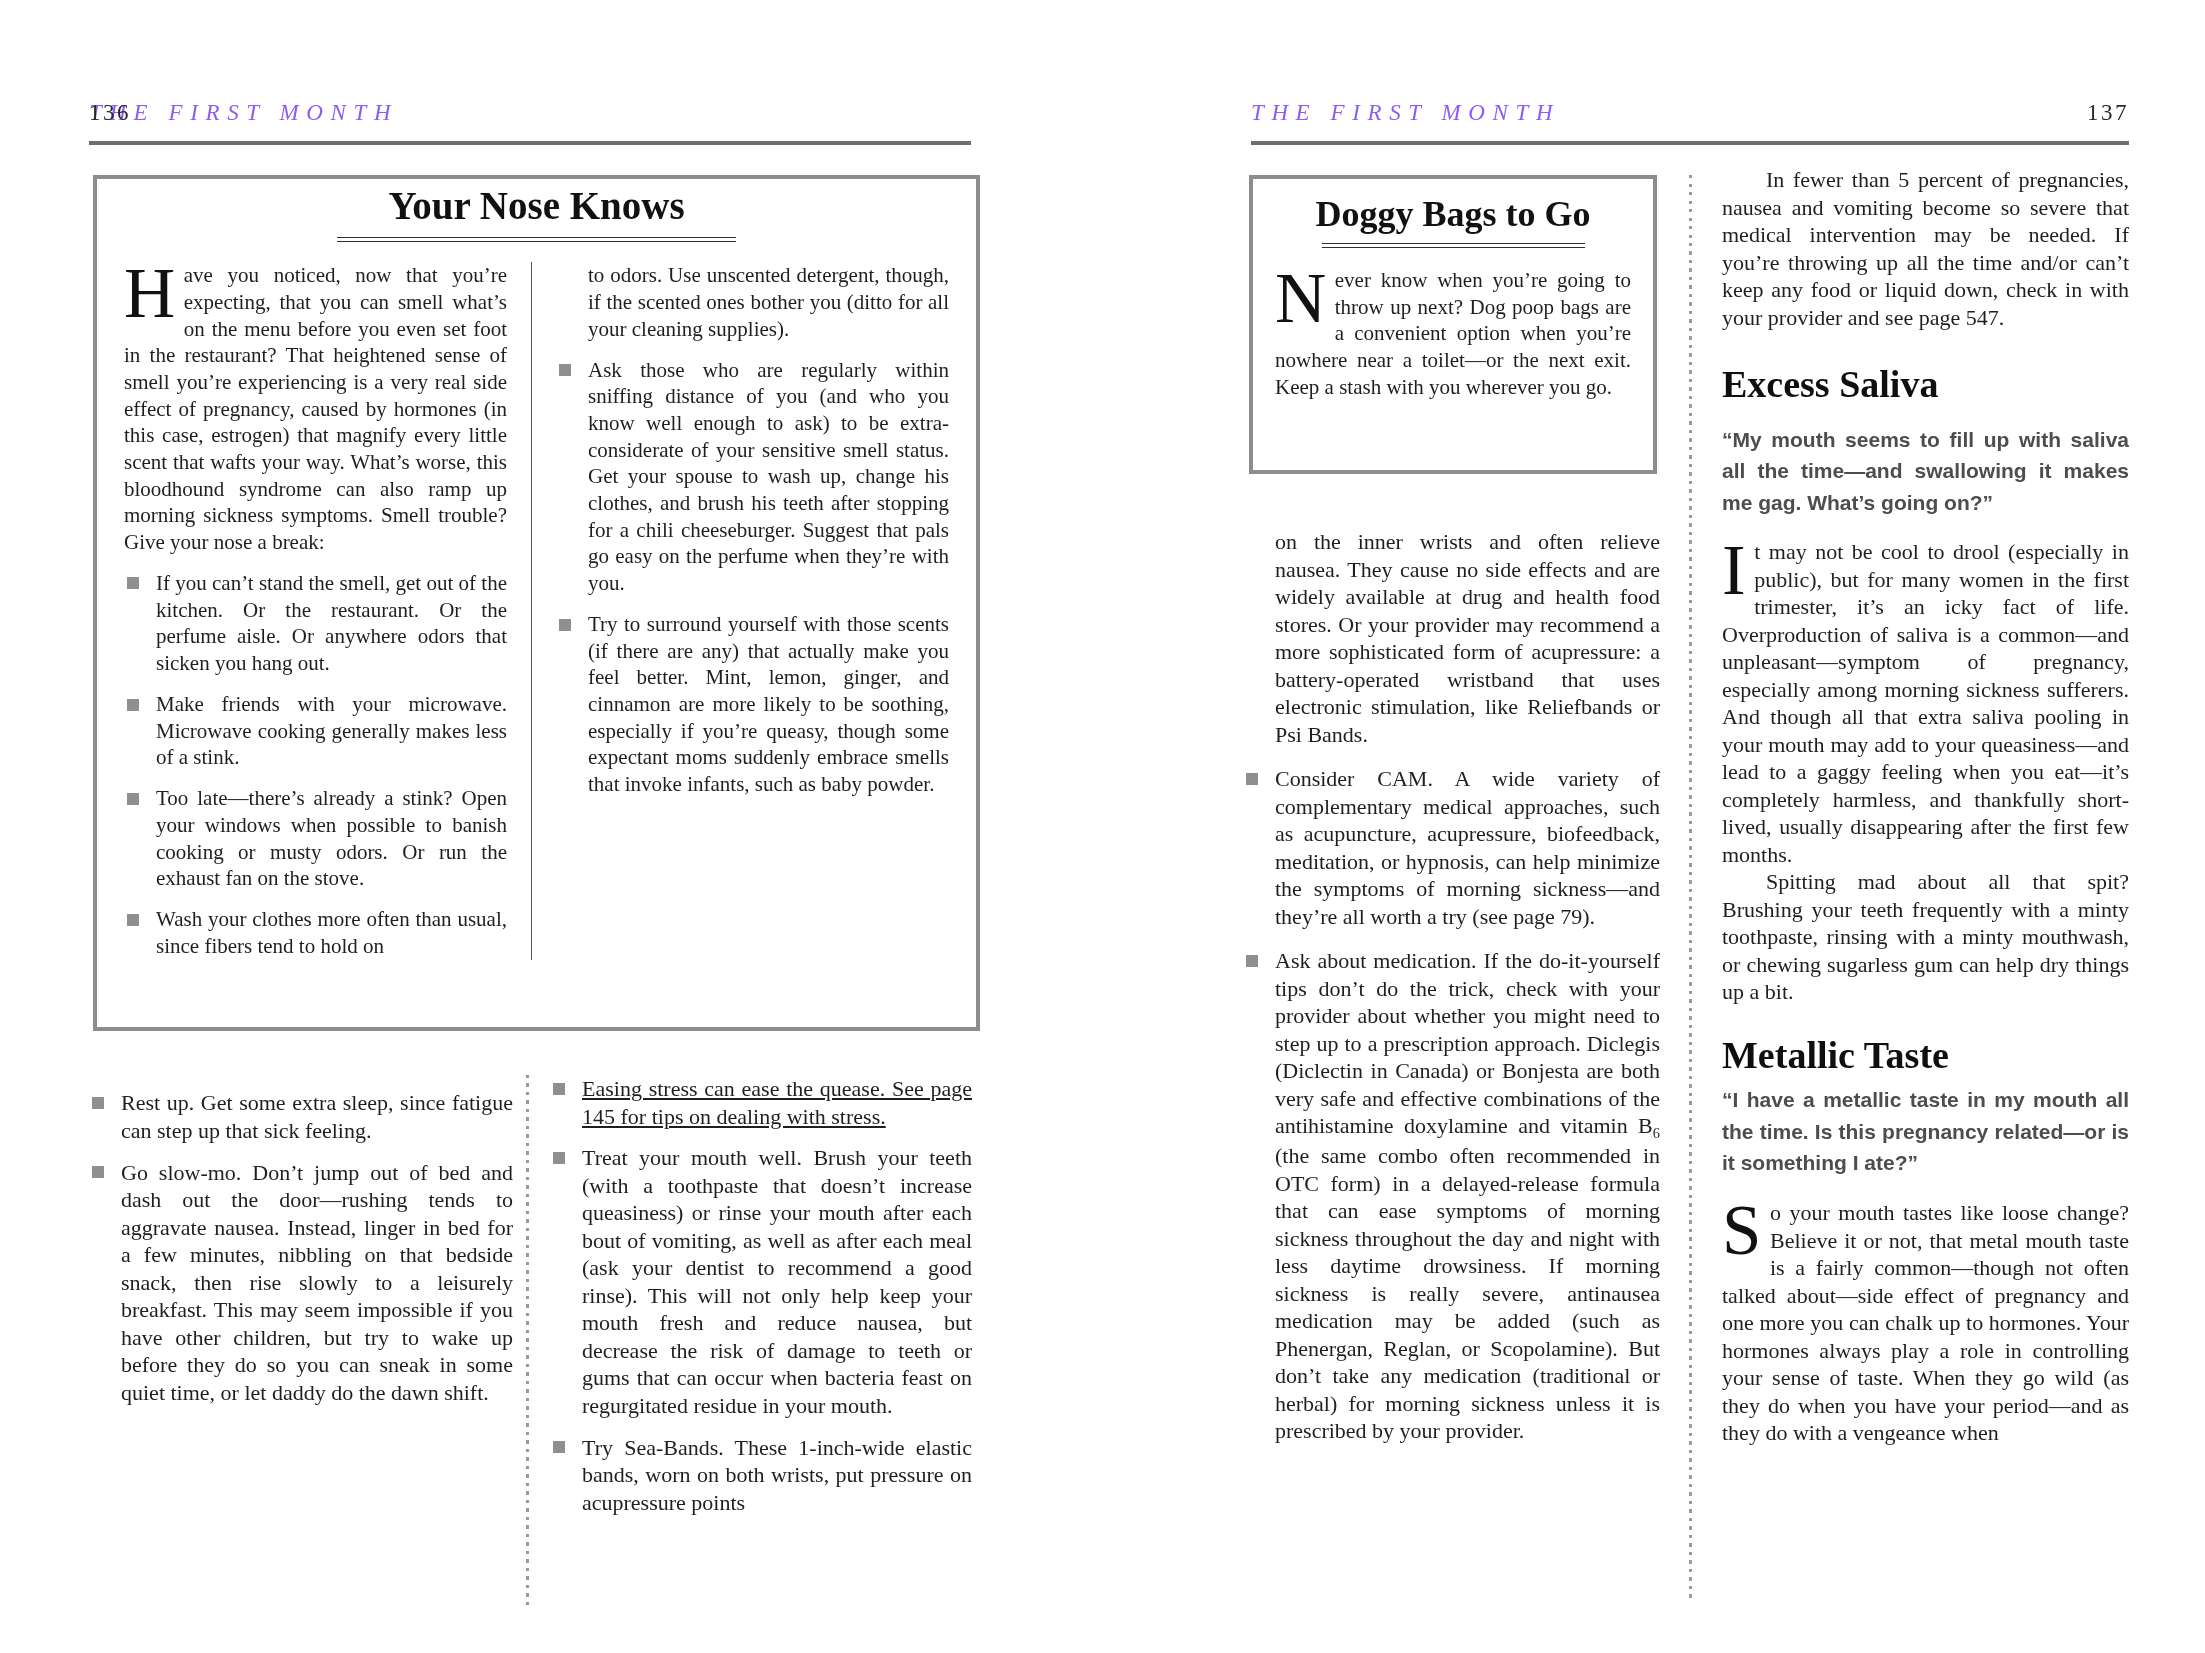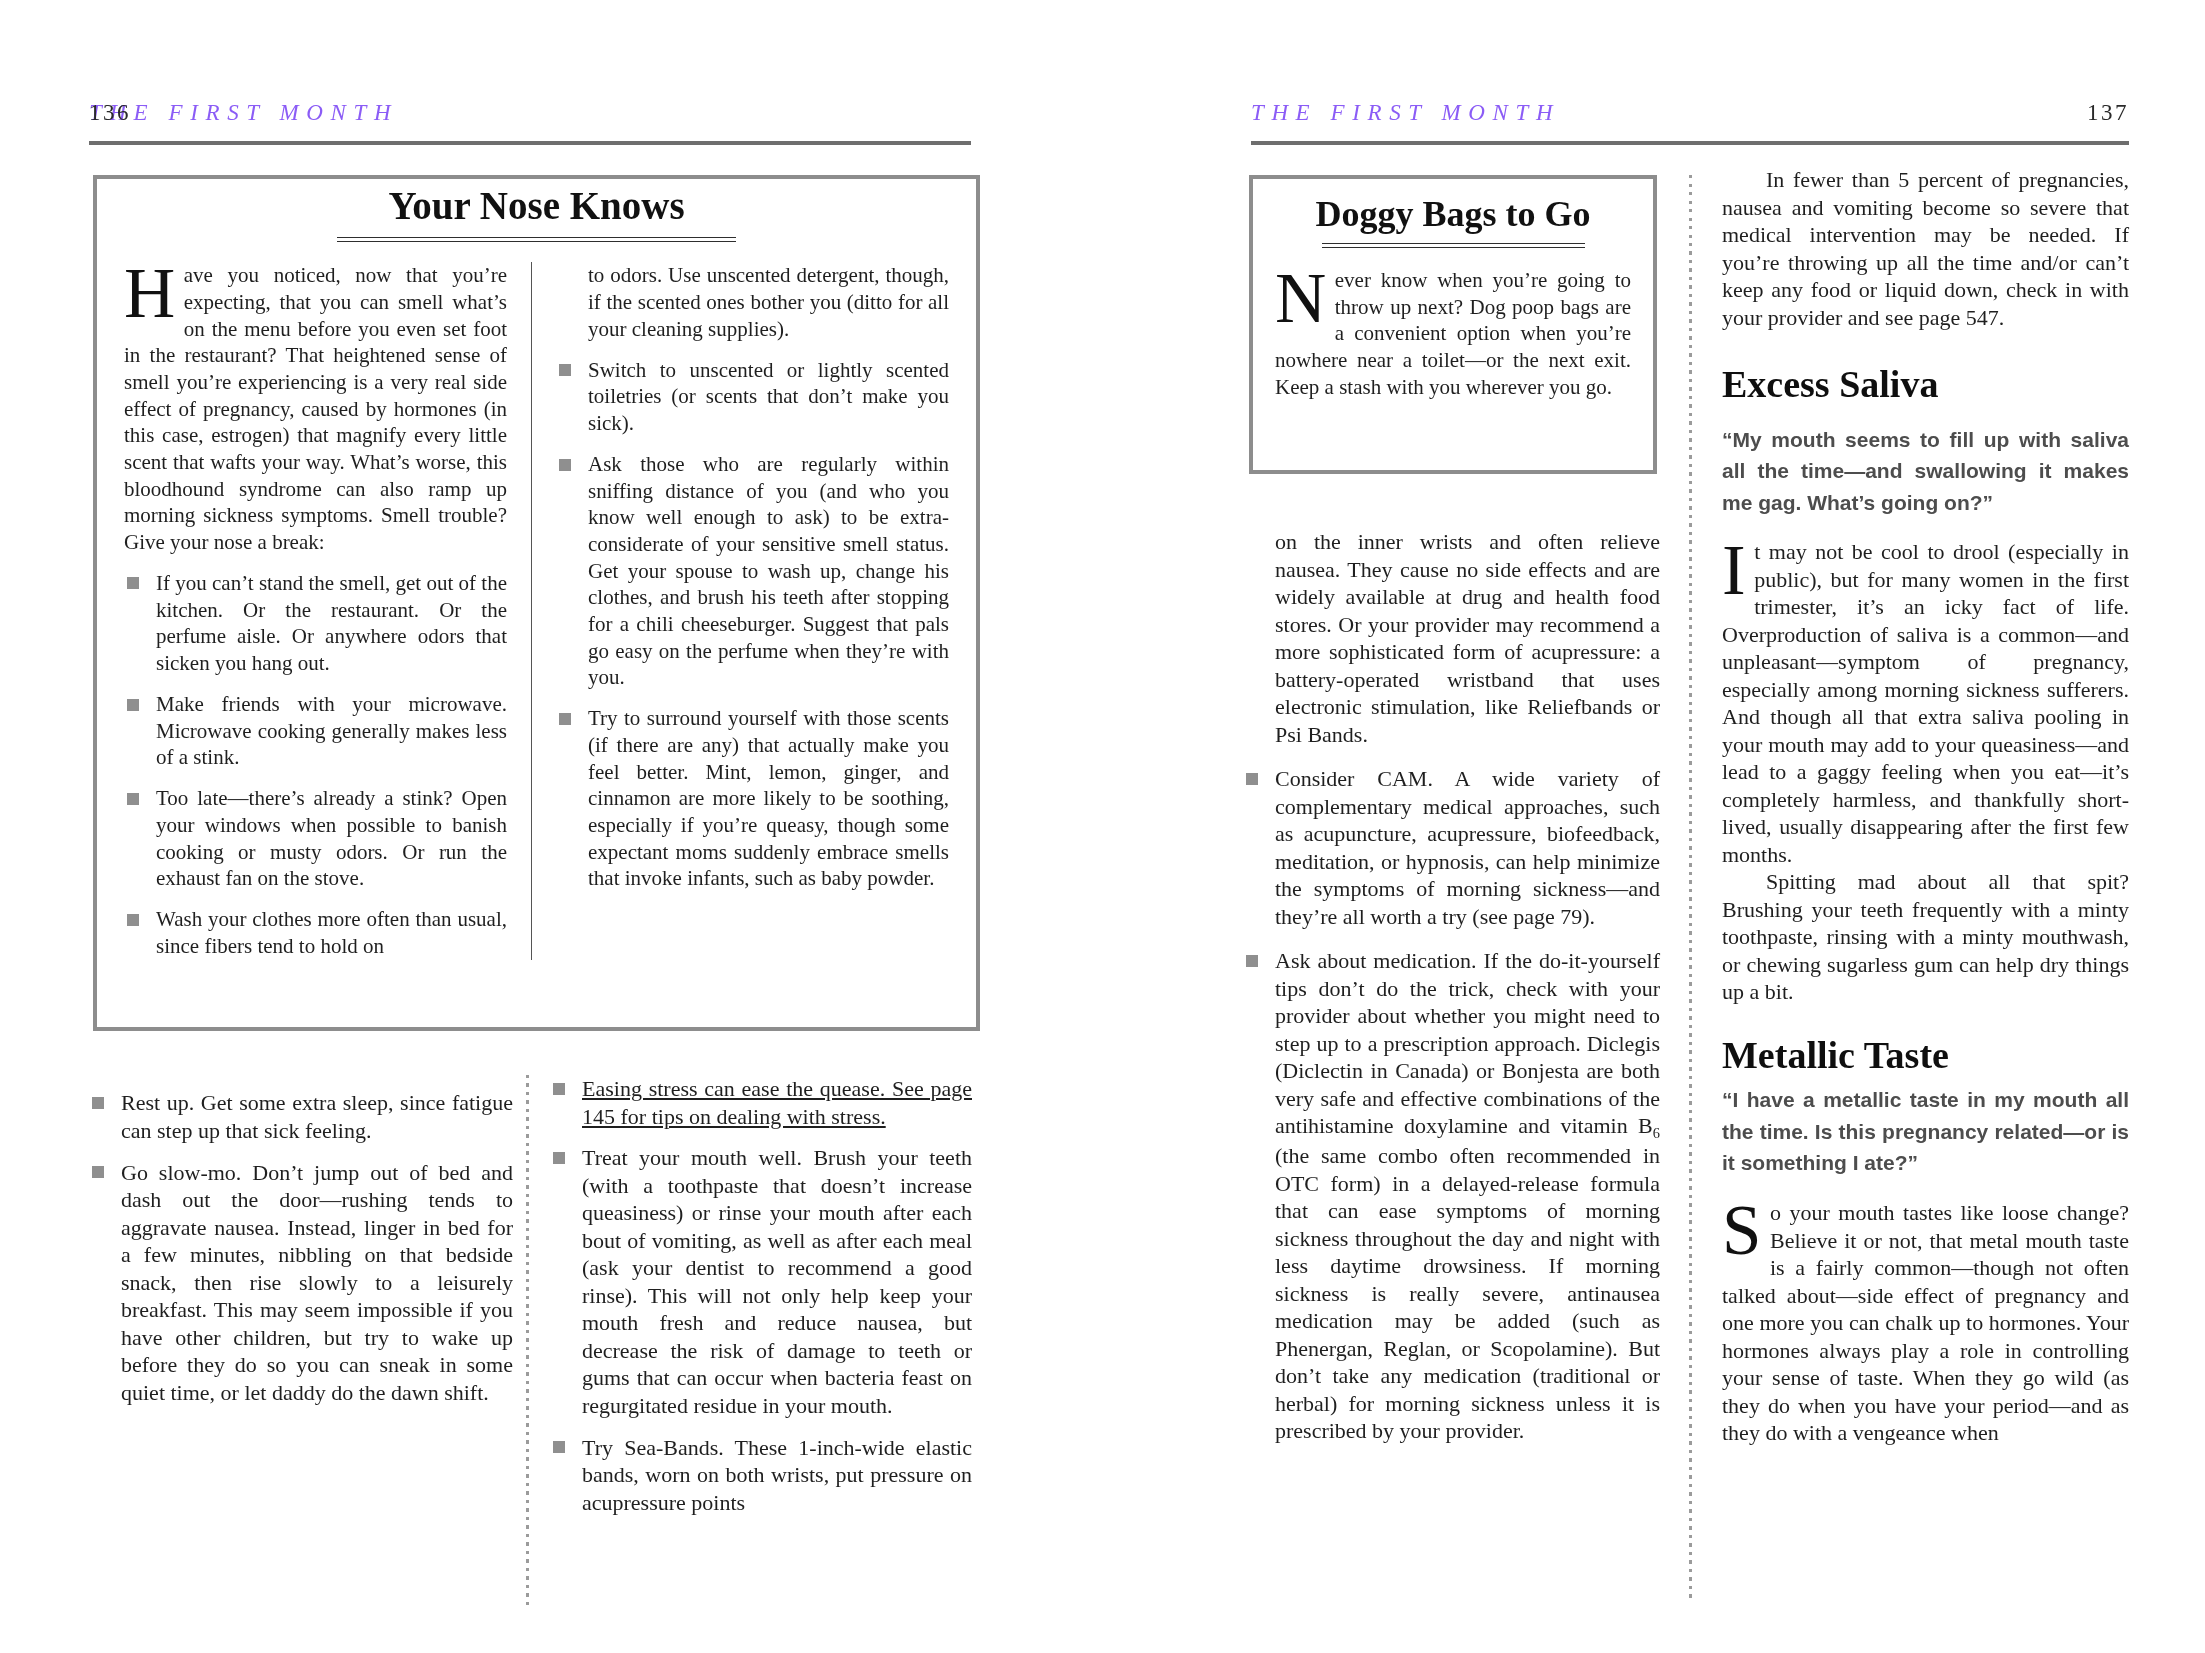--- a/index.html
+++ b/index.html
@@ -57,21 +57,21 @@
     <div class="boxcols">
       <div class="bc-l bodytxt">
         <p style="margin:0;"><span class="dropcap">H</span><span>ave you noticed, now that you’re expecting, that you can smell what’s on the menu before you even set foot in the restaurant? That heightened sense of smell you’re experiencing is a very real side effect of pregnancy, caused by hormones (in this case, estrogen) that magnify every little scent that wafts your way. What’s worse, this bloodhound syndrome can also ramp up morning sickness symptoms. Smell trouble? Give your nose a break:</span></p>
         <div class="bullet"><span class="sq"></span><span>If you can’t stand the smell, get out of the kitchen. Or the restaurant. Or the perfume aisle. Or anywhere odors that sicken you hang out.</span></div>
         <div class="bullet"><span class="sq"></span><span>Make friends with your microwave. Microwave cooking generally makes less of a stink.</span></div>
         <div class="bullet"><span class="sq"></span><span>Too late—there’s already a stink? Open your windows when possible to banish cooking or musty odors. Or run the exhaust fan on the stove.</span></div>
         <div class="bullet"><span class="sq"></span><span>Wash your clothes more often than usual, since fibers tend to hold on</span></div>
       </div>
       <div class="bc-r bodytxt">
         <p class="hang" style="margin:0;">to odors. Use unscented detergent, though, if the scented ones bother you (ditto for all your cleaning supplies).</p>
-        <div class="bullet"><span class="sq"></span><span>Switch to unscented or lightly scented toiletries (or scents that don’t make you sick).</span></div>
+        <div class="bullet"><span class="sq"></span></div>
         <div class="bullet"><span class="sq"></span><span>Ask those who are regularly within sniffing distance of you (and who you know well enough to ask) to be extra-considerate of your sensitive smell status. Get your spouse to wash up, change his clothes, and brush his teeth after stopping for a chili cheeseburger. Suggest that pals go easy on the perfume when they’re with you.</span></div>
         <div class="bullet"><span class="sq"></span><span>Try to surround yourself with those scents (if there are any) that actually make you feel better. Mint, lemon, ginger, and cinnamon are more likely to be soothing, especially if you’re queasy, though some expectant moms suddenly embrace smells that invoke infants, such as baby powder.</span></div>
       </div>
     </div>
   </div>
 
   <div class="vdots" style="left:526px;top:1075px;height:530px;"></div>
 
   <div class="bodytxt2" style="position:absolute;left:89px;top:1075px;width:424px;">
     <div class="bullet"><span class="sq"></span><span>Rest up. Get some extra sleep, since fatigue can step up that sick feeling.</span></div>

